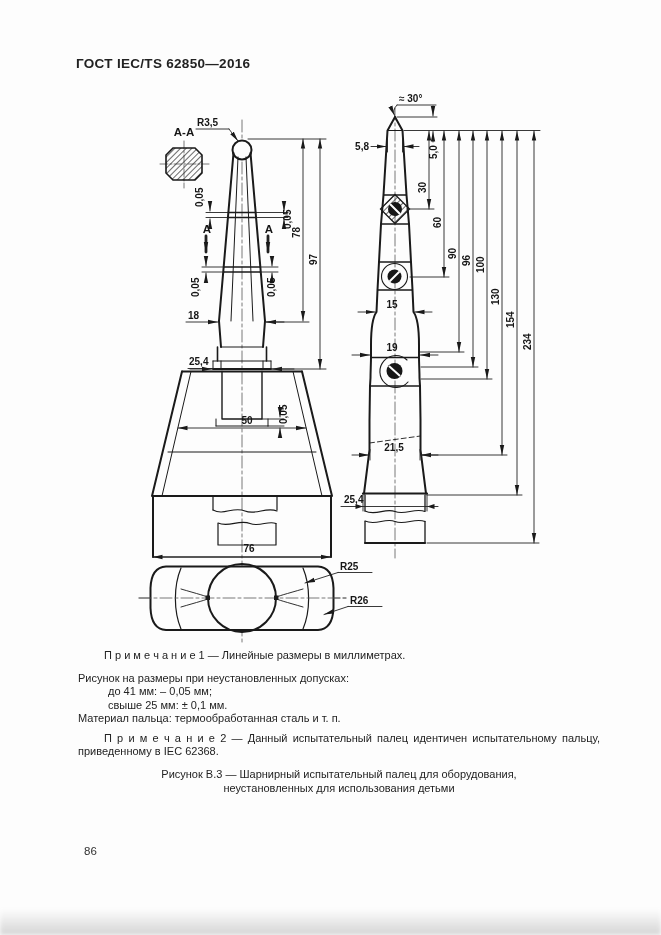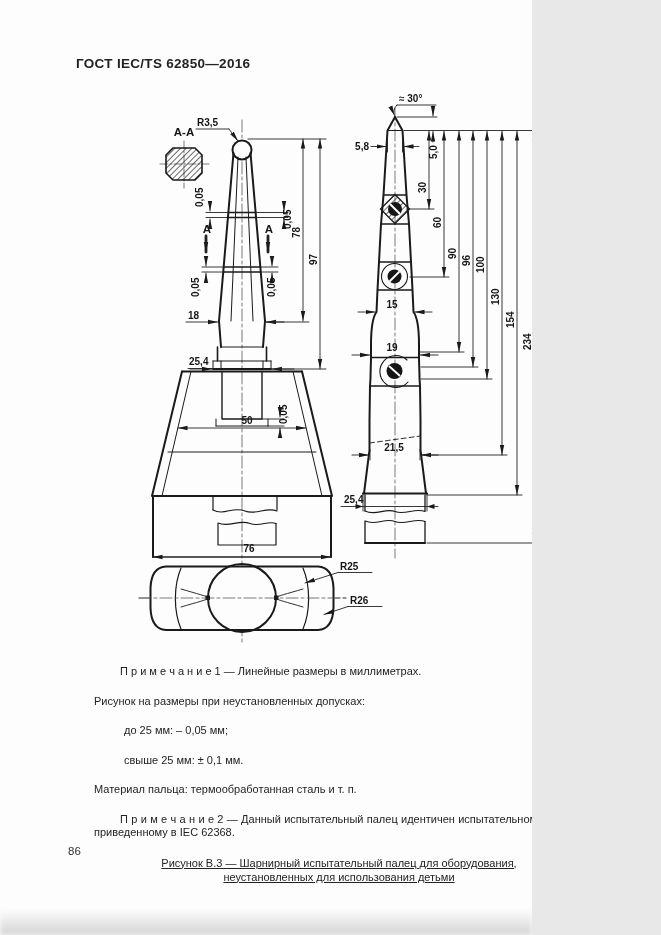--- a/index.html
+++ b/index.html
@@ -1,28 +1,28 @@
 <!DOCTYPE html>
 <html><head>
 <meta charset="utf-8">
 <style>
   html,body{margin:0;padding:0;background:#e8e8e8;}
-  .page{position:relative;width:532px;height:935px;background:#fdfdfd;overflow:hidden;
+  .page{position:relative;width:661px;height:935px;background:#fdfdfd;overflow:hidden;
         font-family:"Liberation Sans",sans-serif;color:#1c1c1c;}
   .header{position:absolute;left:76px;top:56px;font-size:13.5px;font-weight:700;letter-spacing:.3px;color:#222;}
   .drawing-svg{position:absolute;left:0;top:0;}
   .dimtxt{font-family:"Liberation Sans",sans-serif;font-size:10px;font-weight:700;fill:#161616;}
   .sectxt{font-family:"Liberation Sans",sans-serif;font-size:11.5px;font-weight:700;fill:#161616;}
   .notes{position:absolute;left:78px;top:649px;width:522px;font-size:11px;line-height:13.5px;color:#232323;}
-  .notes p{margin:16px;}
+  .notes p{margin:0;}
   .note1{text-indent:26px;margin-bottom:9px !important;}
   .ind{padding-left:30px;}
   .note2{text-indent:26px;text-align:justify;margin-top:6px !important;}
-  .caption{margin-top:8px;text-align:center;line-height:14px;text-decoration:underline;}
-  .pagenum{position:absolute;left:68px;top:845px;font-size:11.5px;color:#333;}
+  .caption{margin-top:8px;text-align:center;line-height:14px;}
+  .pagenum{position:absolute;left:84px;top:845px;font-size:11.5px;color:#333;}
   .smudge{position:absolute;left:0;right:0;bottom:0;height:26px;
           background:linear-gradient(to bottom,rgba(255,255,255,0),rgba(110,110,110,.28));
           filter:blur(2px);}
 </style>
 </head>
 <body>
 
 <div class="page">
 
   <div class="header">ГОСТ IEC/TS 62850—2016</div>
@@ -250,21 +250,21 @@
       <text class="dimtxt" x="392" y="308" text-anchor="middle">15</text>
       <text class="dimtxt" x="392" y="351" text-anchor="middle">19</text>
       <text class="dimtxt" x="394" y="451" text-anchor="middle">21,5</text>
       <text class="dimtxt" x="344" y="503">25,4</text>
     </g>
   </svg>
 
   <div class="notes">
     <p class="note1">П р и м е ч а н и е   1 — Линейные размеры в миллиметрах.</p>
     <p>Рисунок на размеры при неустановленных допусках:</p>
-    <p class="ind">до 25 мм: – 0,05 мм;</p>
+    <p class="ind">до 41 мм: – 0,05 мм;</p>
     <p class="ind">свыше 25 мм: ± 0,1 мм.</p>
     <p>Материал пальца: термообработанная сталь и т. п.</p>
     <p class="note2">П р и м е ч а н и е   2 — Данный испытательный палец идентичен испытательному пальцу, приведенному в IEC 62368.</p>
     <div class="caption">
       <div>Рисунок В.3 — Шарнирный испытательный палец для оборудования,</div>
       <div>неустановленных для использования детьми</div>
     </div>
   </div>
 
   <div class="pagenum">86</div>

